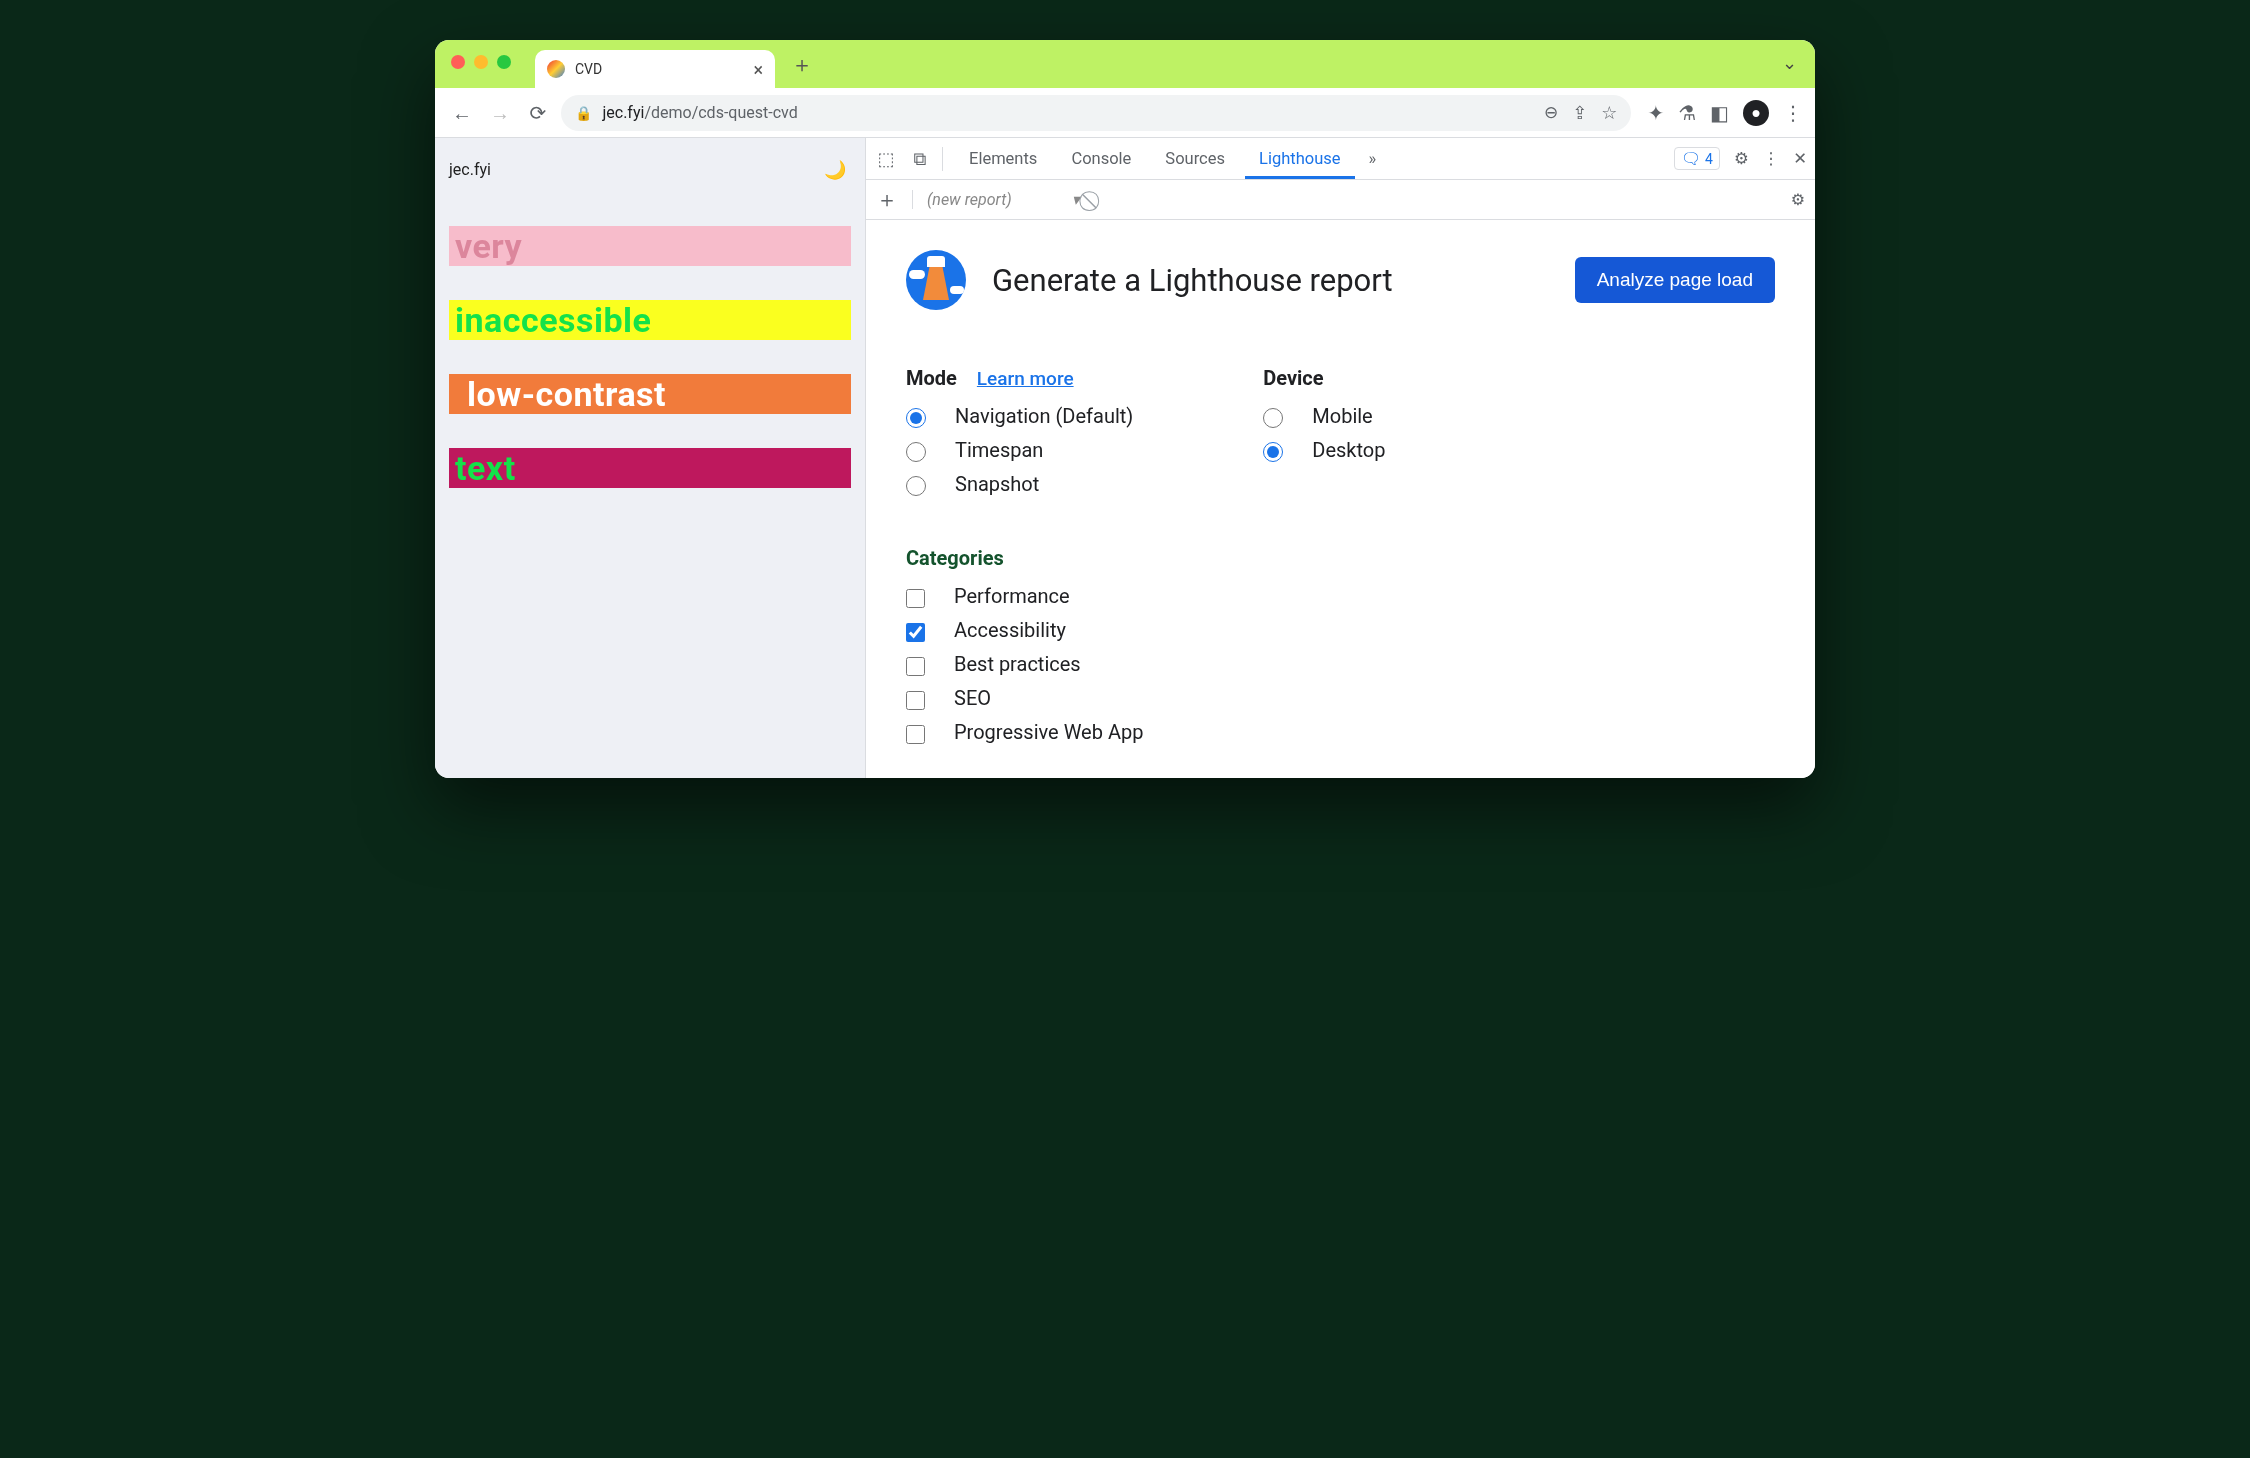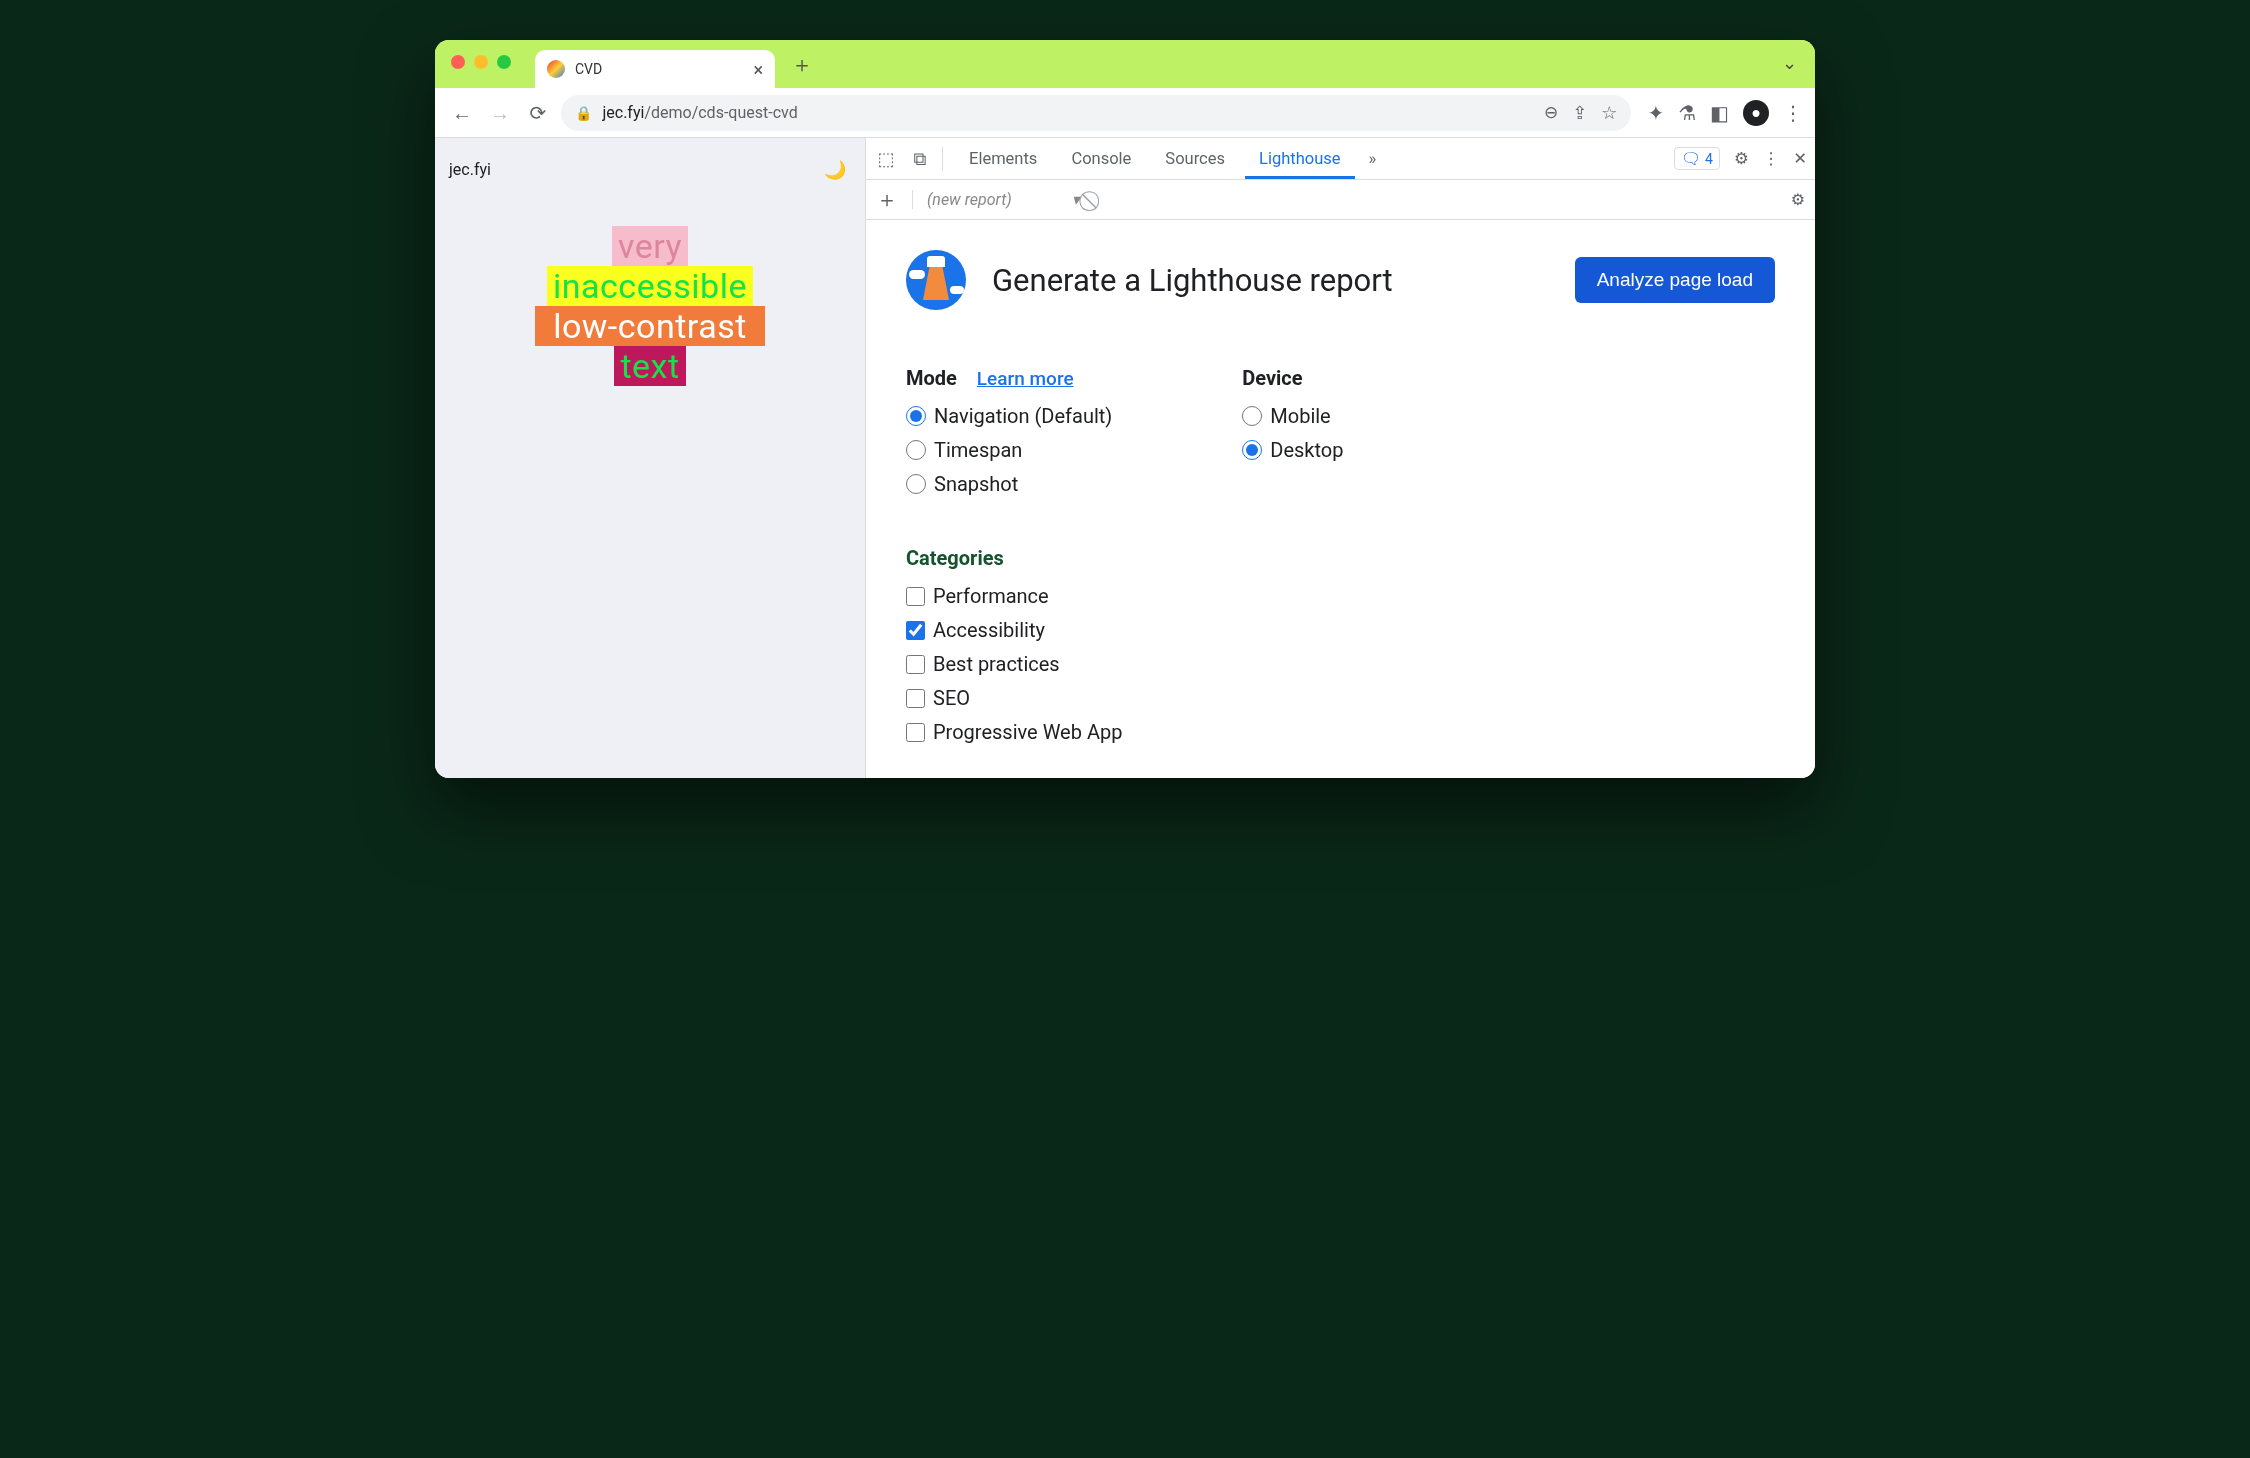--- a/index.html
+++ b/index.html
@@ -121,22 +121,22 @@
   .page-top {
     display:flex;justify-content:space-between;align-items:center;
     font-size:16px;color:#222;
   }
   .theme-toggle {
     width:30px;height:30px;border-radius:50%;
     display:flex;align-items:center;justify-content:center;color:#111;font-size:18px;
   }
   .demo-text {
     margin-top:42px;
-    display:flex;flex-direction:column;align-items:center;
-    font-size:34px;font-weight:400;letter-spacing:0.5px;
+    display:flex;flex-direction:column;gap:34px;
+    font-size:34px;font-weight:700;letter-spacing:0.5px;
   }
   .hl-pink   { background:#f7bccb;color:#dc869c; padding:0 6px }
   .hl-yellow { background:#faff1f;color:#14e24a; padding:0 6px }
   .hl-orange { background:#f17b3b;color:#fff; padding:0 18px }
   .hl-yellow2{ background:#be185d;color:#14e24a; padding:0 6px }
   
   .devtools {
     flex:1;
     display:flex;flex-direction:column;
     border-left:1px solid #dadce0;
@@ -186,21 +186,21 @@
   .lh-cloud2{width:14px;height:8px;right:2px;top:36px}
   .lh-title { font-size:31px;color:#202124 }
   .analyze-btn {
     margin-left:auto;
     background:#1558d6;color:#fff;border:none;border-radius:6px;
     font-size:19px;font-weight:500;padding:12px 22px;cursor:pointer;
   }
   .lh-cols { display:flex;gap:130px;margin-top:56px }
   .lh-group h3 { font-size:20px;color:#202124;font-weight:700;margin-bottom:14px;display:flex;gap:20px;align-items:baseline }
   .learn-more { color:#1a73e8;font-size:19px;font-weight:500;text-decoration:underline;cursor:pointer }
-  .opt { display:flex;align-items:center;gap:8px;font-size:20px;color:#202124;margin:10px 0 }
+  .opt { display:flex;align-items:flex-end;gap:29px;font-size:20px;color:#202124;margin:10px 0 }
   input[type=radio]{ width:20px;height:20px;accent-color:#1a73e8 }
   input[type=checkbox]{ width:19px;height:19px;accent-color:#1a73e8 }
   .lh-cats { margin-top:40px }
   .lh-cats h3 { font-size:20px;color:#14532d;font-weight:700;margin-bottom:14px }
 </style>
 </head>
 <body>
 
 <div class="window">
 

